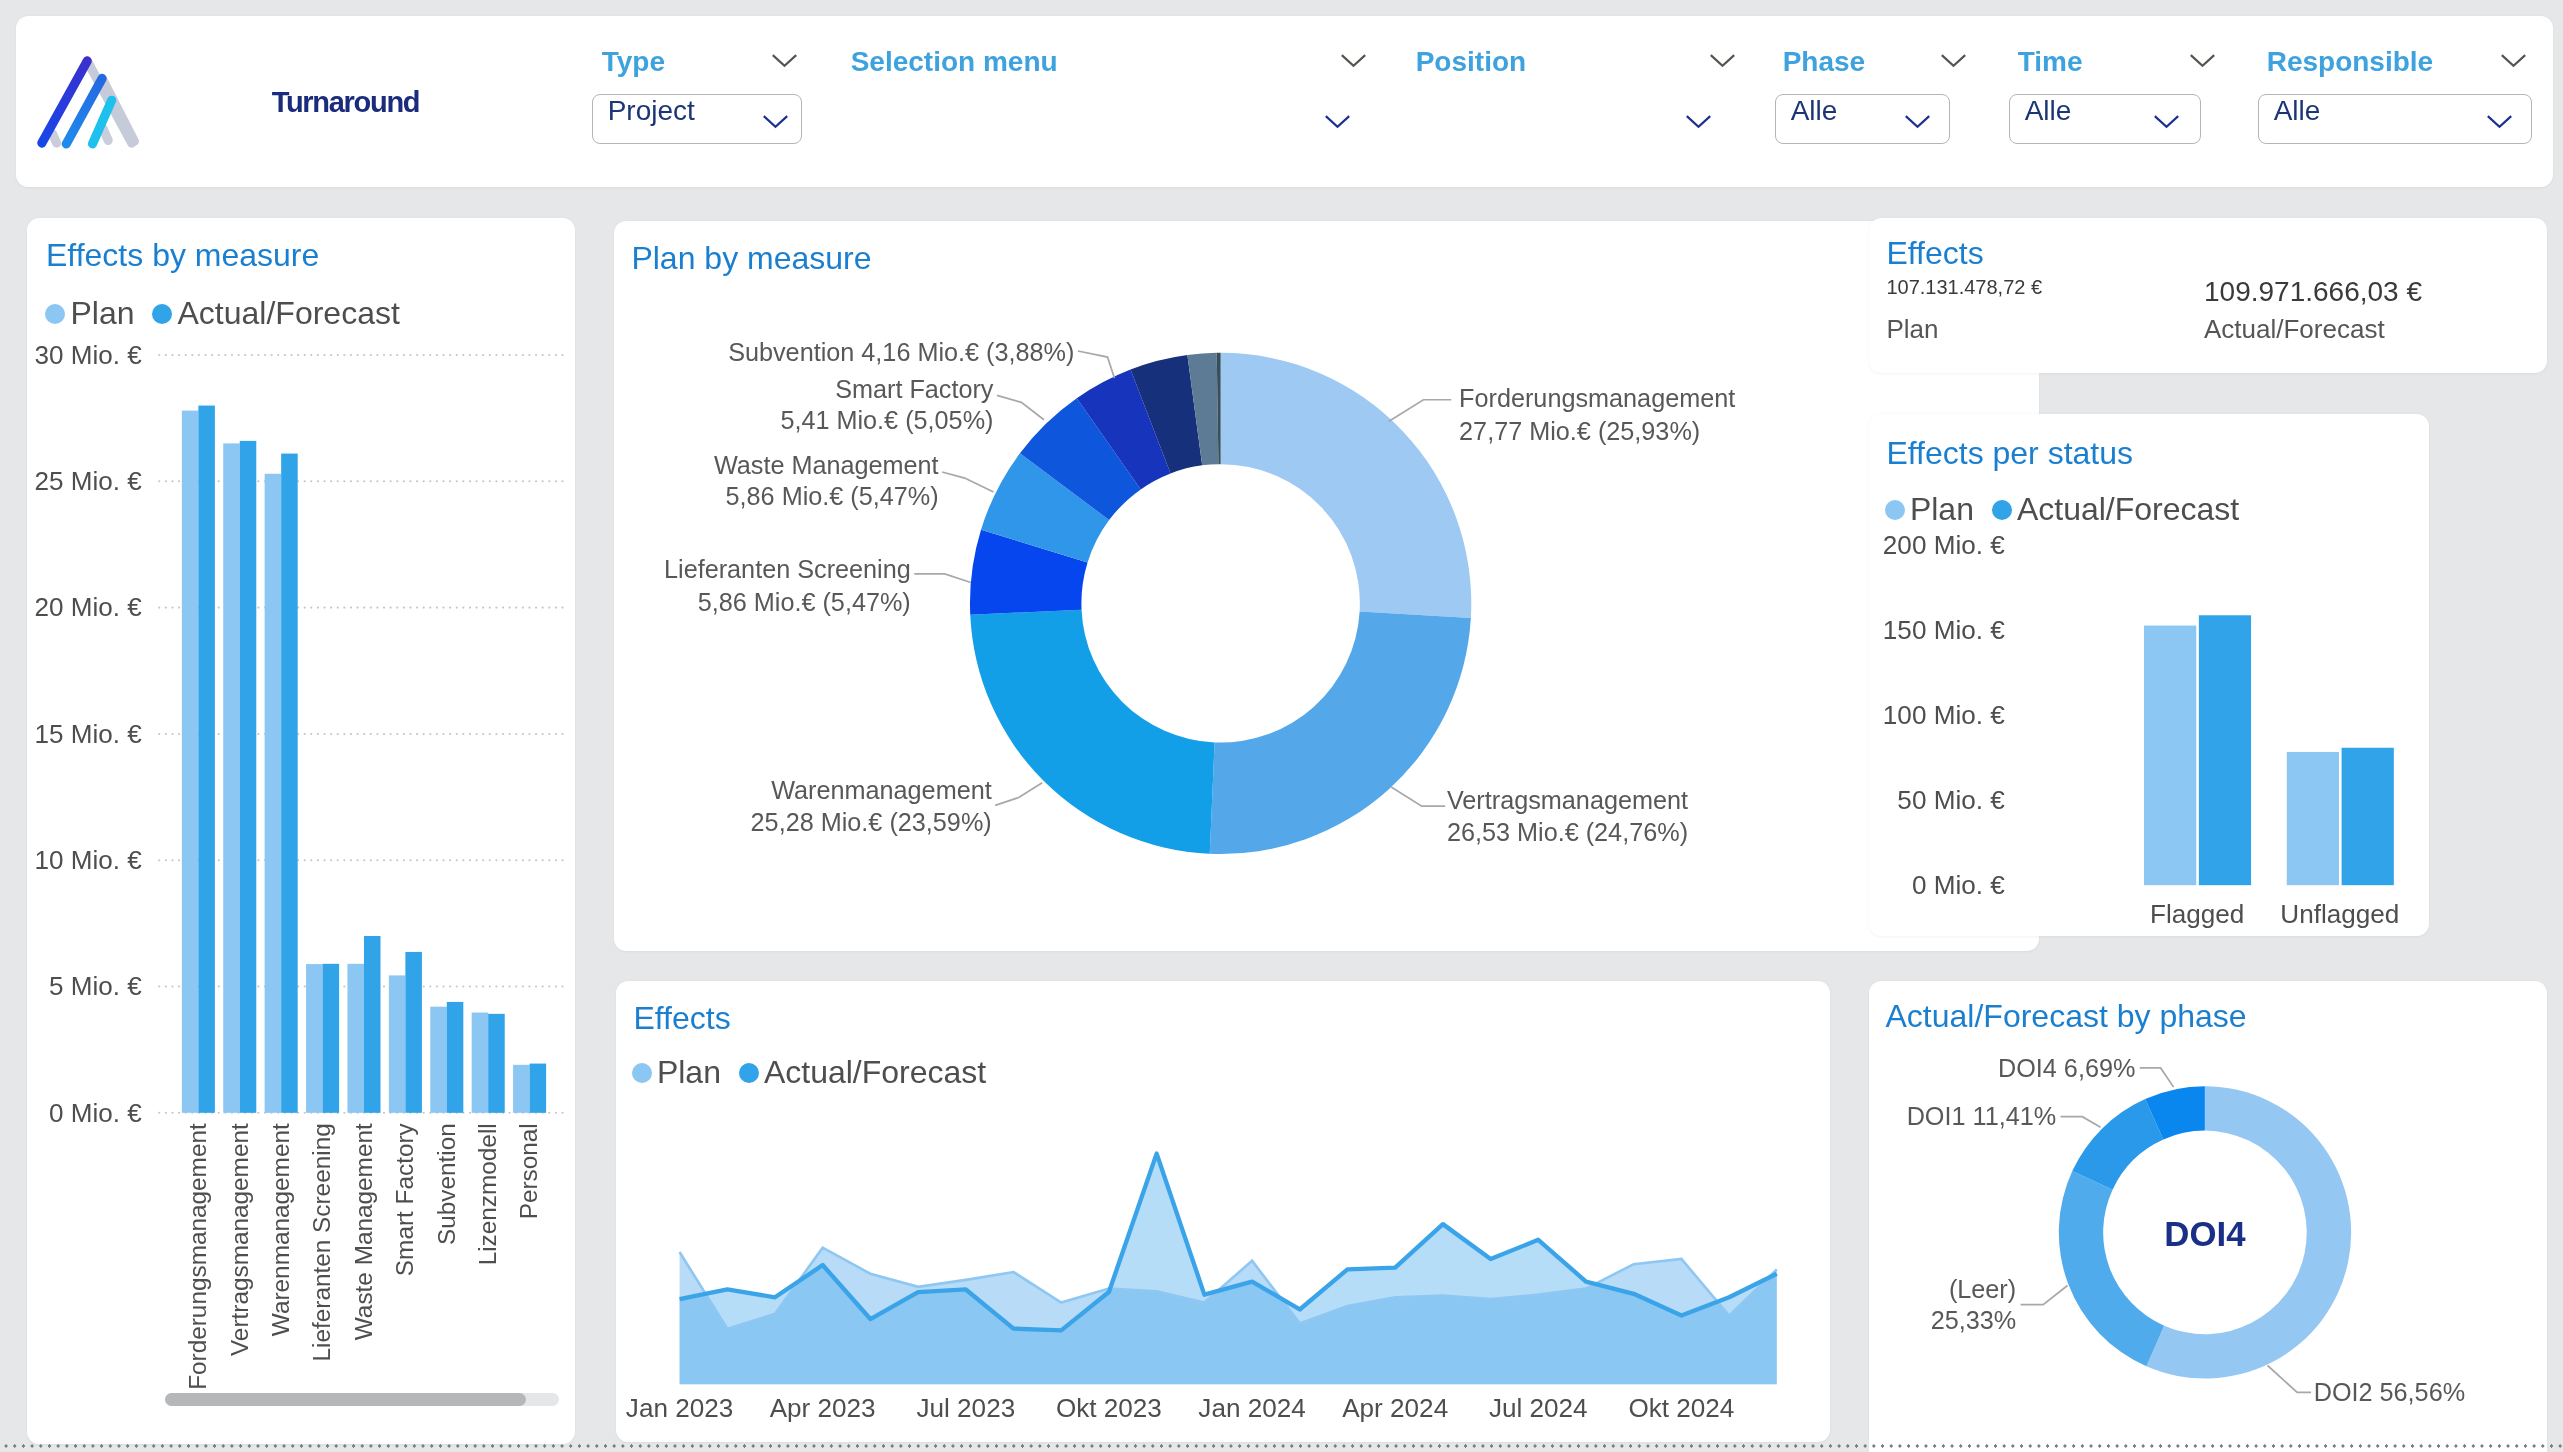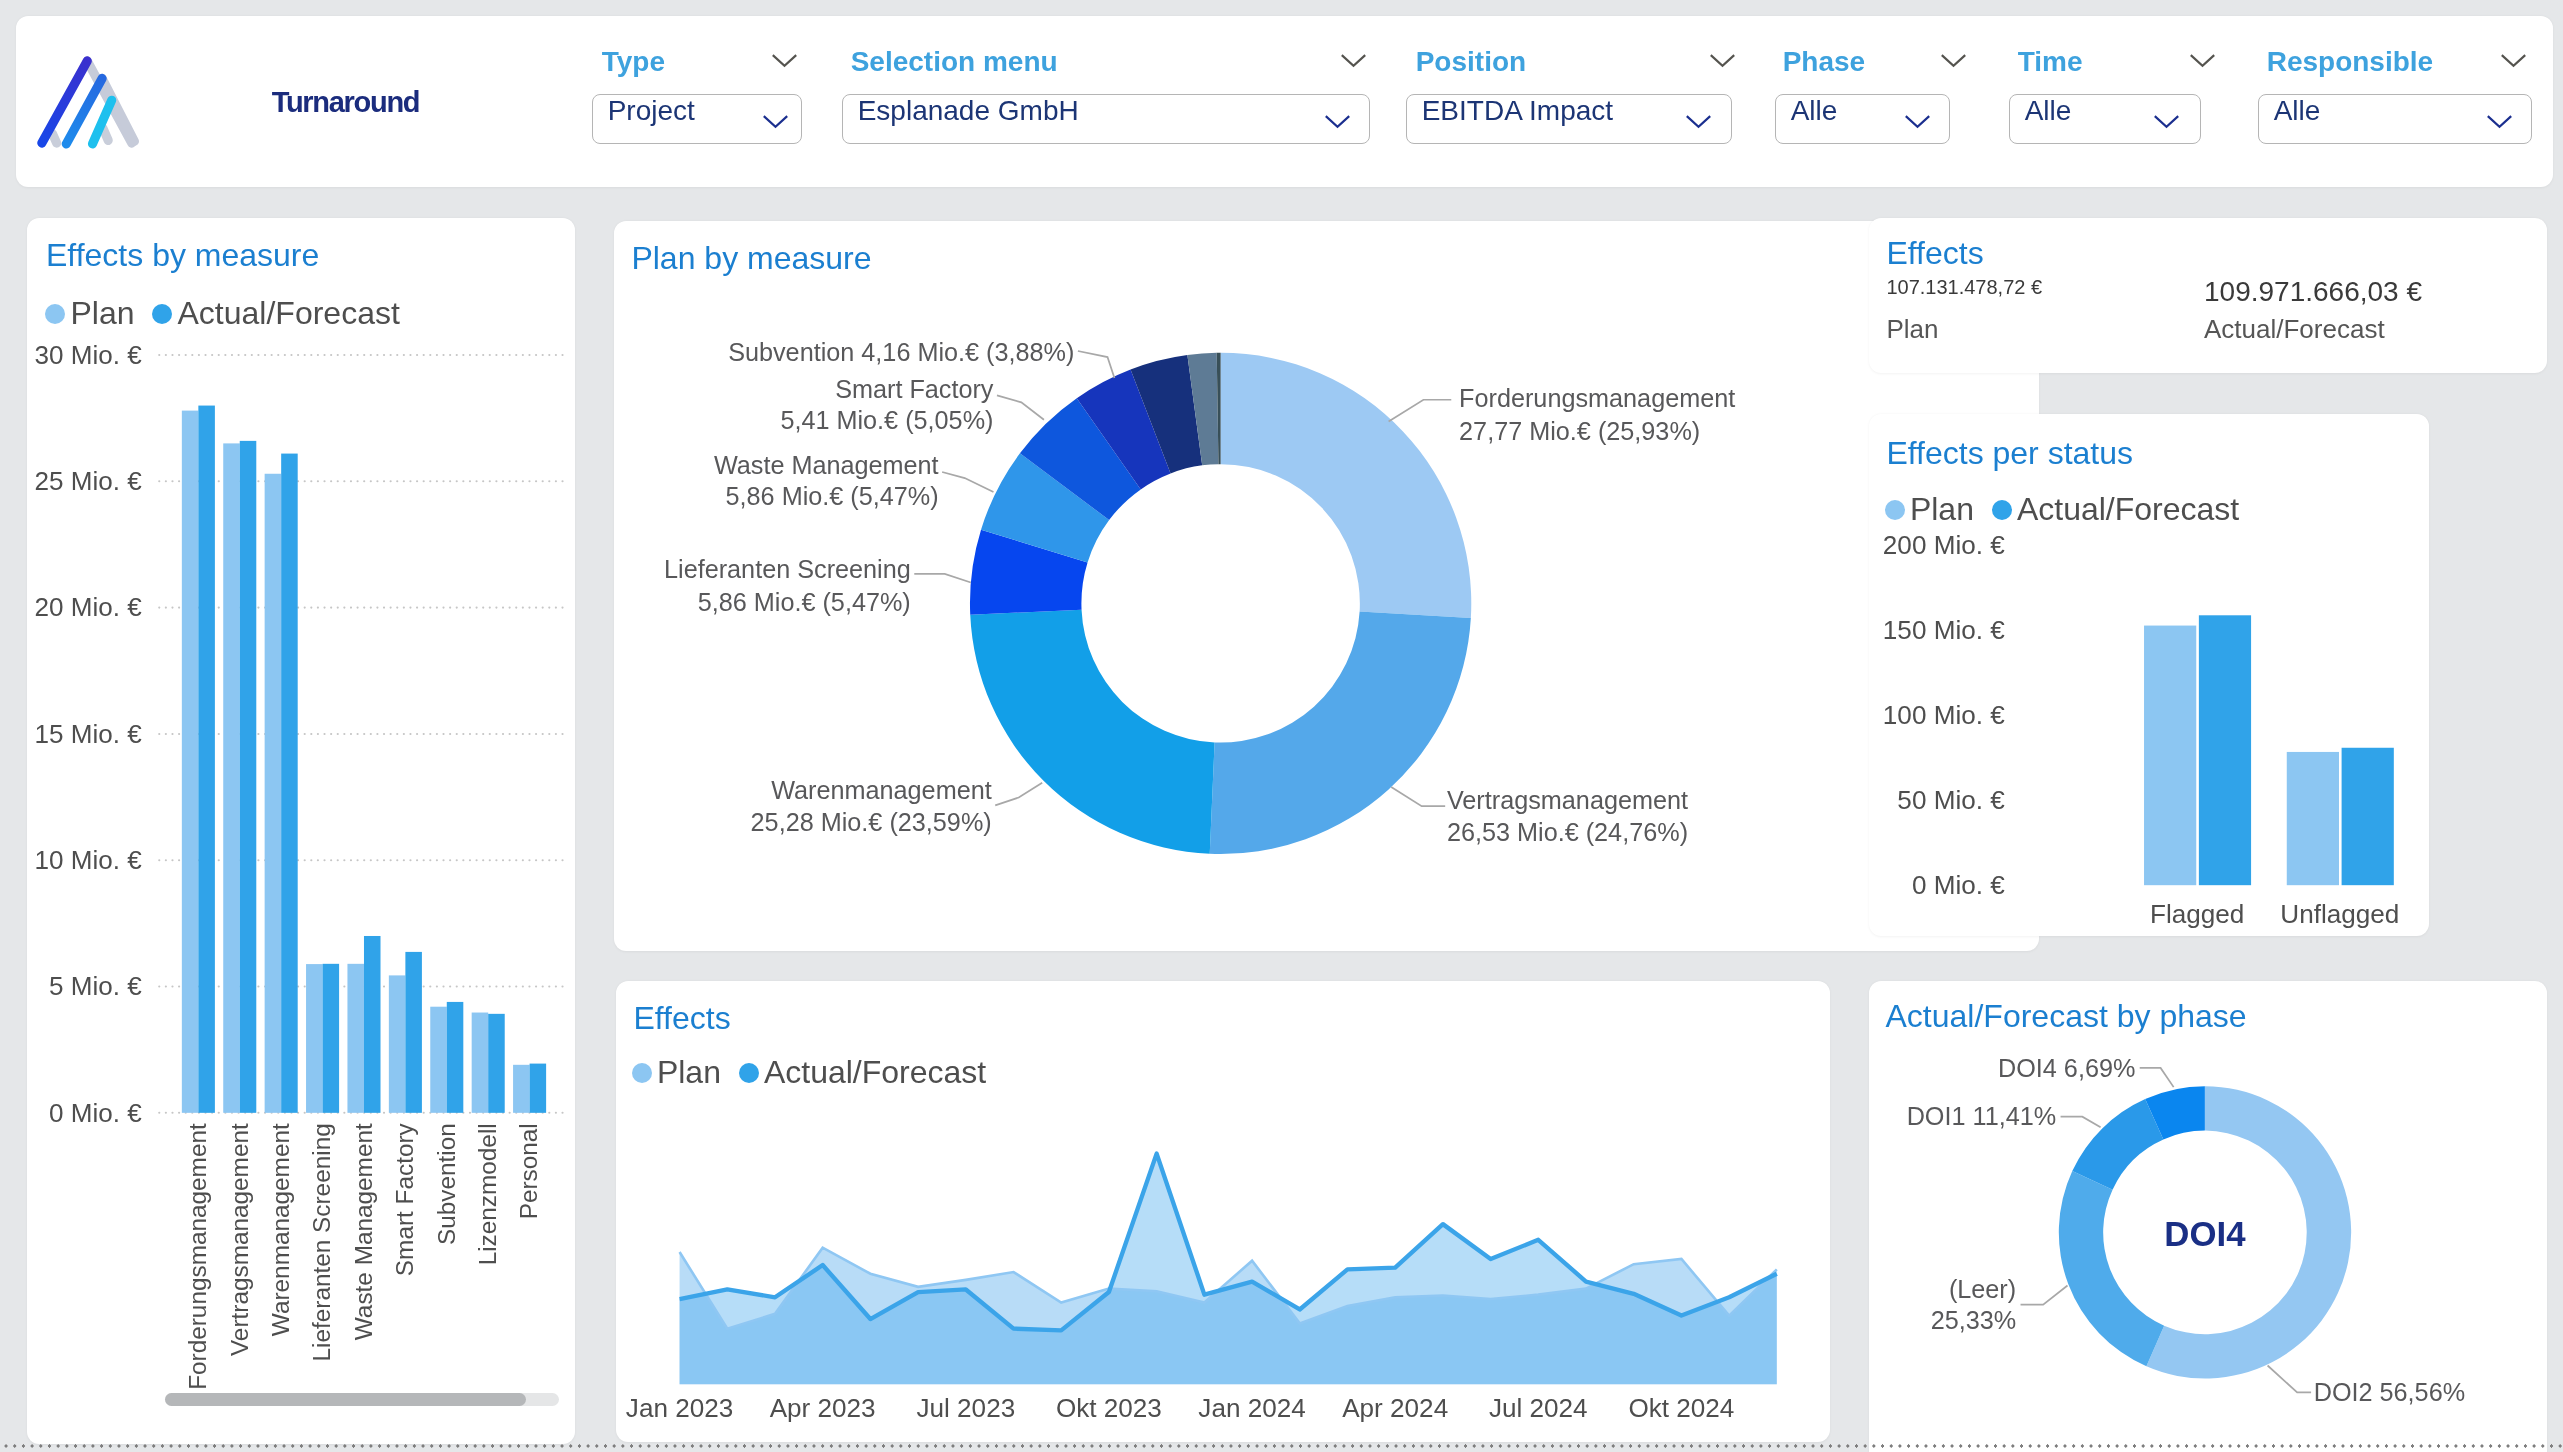--- a/index.html
+++ b/index.html
@@ -56,33 +56,27 @@
 <div class="fbox" style="left:576px;width:210px">
       <span>Project</span>
     </div>
 <svg class="chev n" style="left:746px" viewBox="0 0 30 16">
       <polyline points="2,2 15,14 28,2"></polyline>
     </svg>
 <div class="flabel" style="left:835px">Selection menu</div>
 <svg class="chev g" style="left:1324px" viewBox="0 0 30 16">
       <polyline points="2,2 15,14 28,2"></polyline>
     </svg>
-<div class="fbox" style="left:826px;width:528px">
-      <span>Esplanade GmbH</span>
-    </div>
 <svg class="chev n" style="left:1308px" viewBox="0 0 30 16">
       <polyline points="2,2 15,14 28,2"></polyline>
     </svg>
 <div class="flabel" style="left:1400px">Position</div>
 <svg class="chev g" style="left:1693px" viewBox="0 0 30 16">
       <polyline points="2,2 15,14 28,2"></polyline>
     </svg>
-<div class="fbox" style="left:1390px;width:326px">
-      <span>EBITDA Impact</span>
-    </div>
 <svg class="chev n" style="left:1669px" viewBox="0 0 30 16">
       <polyline points="2,2 15,14 28,2"></polyline>
     </svg>
 <div class="flabel" style="left:1767px">Phase</div>
 <svg class="chev g" style="left:1924px" viewBox="0 0 30 16">
       <polyline points="2,2 15,14 28,2"></polyline>
     </svg>
 <div class="fbox" style="left:1759px;width:175px">
       <span>Alle</span>
     </div>

